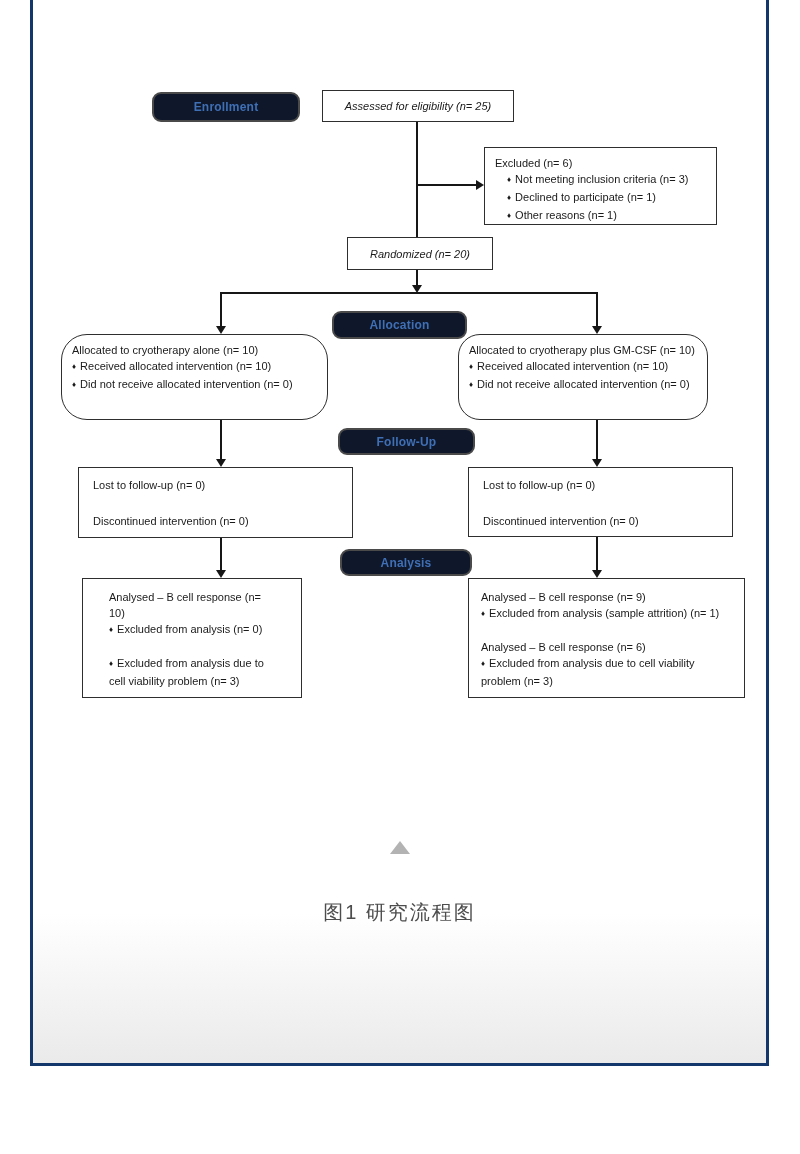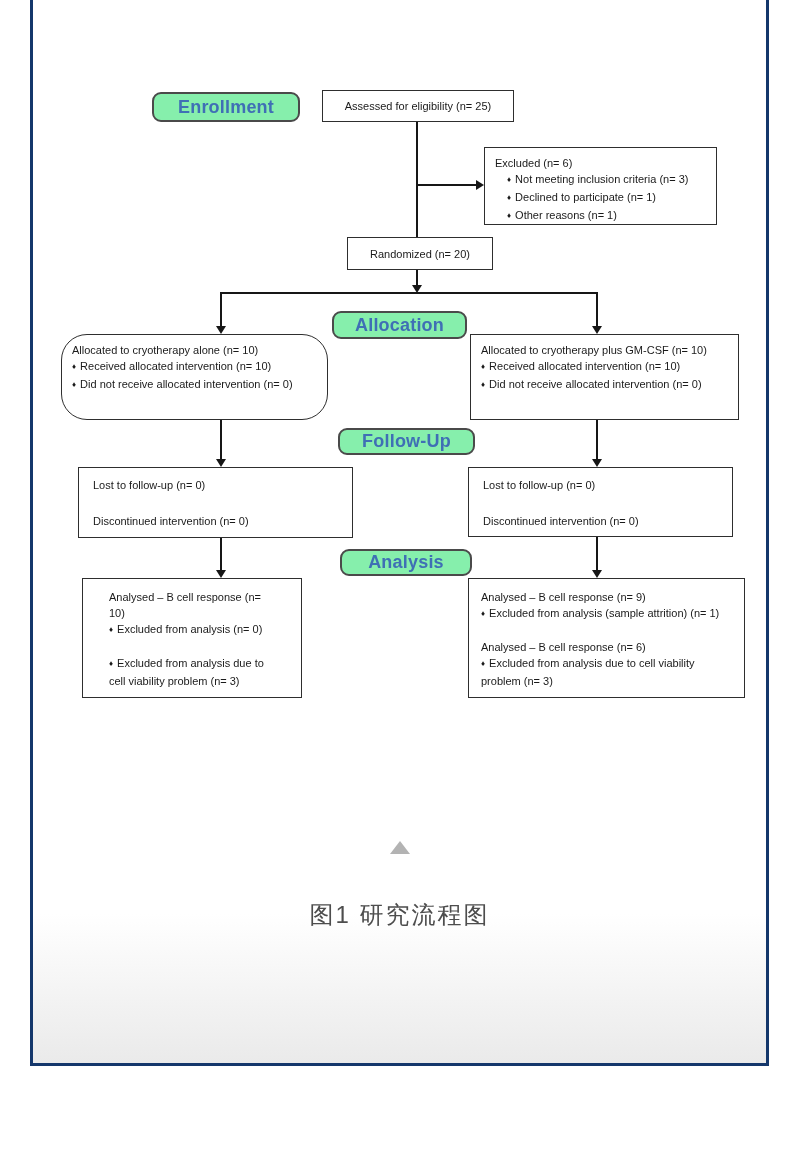--- a/index.html
+++ b/index.html
@@ -10,27 +10,27 @@
   .panel{
     position:absolute;left:30px;top:-6px;width:733px;height:1066px;
     border:3px solid #14376b;
     background:linear-gradient(180deg,#ffffff 0%,#ffffff 86%,#ededed 98%,#eaeaea 100%);
   }
   
   .fbox{
     position:absolute;background:#ffffff;border:1.5px solid #2e2e2e;
     font-size:11px;line-height:16px;box-sizing:border-box;
   }
-  .fbox.center{display:flex;align-items:center;justify-content:center;}
+  .fbox.center{display:flex;align-items:center;justify-content:center;font-style:italic;}
   .pad{padding:7px 10px;}
   
   .pill{
-    position:absolute;background:#86efac;border:2px solid #4a4a4a;border-radius:9px;
+    position:absolute;background:#0f172a;border:2px solid #4a4a4a;border-radius:9px;
     display:flex;align-items:center;justify-content:center;
-    color:#3f6fb5;font-weight:bold;font-size:18px;box-sizing:border-box;
+    color:#3f6fb5;font-weight:bold;font-size:12px;box-sizing:border-box;
     letter-spacing:.2px;
   }
   
   .vline{position:absolute;width:2px;background:#161616;}
   .hline{position:absolute;height:2px;background:#161616;}
   .ah-down{position:absolute;width:0;height:0;
     border-left:5px solid transparent;border-right:5px solid transparent;border-top:8px solid #161616;}
   .ah-right{position:absolute;width:0;height:0;
     border-top:5px solid transparent;border-bottom:5px solid transparent;border-left:8px solid #161616;}
   .dm{font-size:8px;margin-right:4px;position:relative;top:-1px;}
@@ -39,21 +39,21 @@
   .gap{height:16px;}
   .gap-lg{height:20px;}
   
   .collapse-tri{
     position:absolute;left:390px;top:841px;width:0;height:0;cursor:pointer;
     border-left:10px solid transparent;border-right:10px solid transparent;
     border-bottom:13px solid #b3b3b3;
   }
   .caption{
     position:absolute;left:33px;top:899px;width:733px;text-align:center;
-    font-size:24px;font-weight:500;color:#4d4d4d;letter-spacing:2px;
+    font-size:20px;font-weight:500;color:#4d4d4d;letter-spacing:2px;
   }
 </style>
 </head>
 <body>
 
 <div class="screen">
   <div class="panel"></div>
 
   <div>
 
@@ -109,21 +109,21 @@
     <div class="fbox pad" style="left:61px;top:334px;width:267px;height:86px;border-radius:26px;">
       <div>Allocated to cryotherapy alone (n= 10)</div>
       <div class="brow">
         <span class="dm">♦</span><span>Received allocated intervention (n= 10)</span>
       </div>
       <div class="brow">
         <span class="dm">♦</span><span>Did not receive allocated intervention (n= 0)</span>
       </div>
     </div>
 
-    <div class="fbox pad" style="left:470px;top:334px;width:269px;height:86px;">
+    <div class="fbox pad" style="left:458px;top:334px;width:250px;height:86px;border-radius:22px;">
       <div>Allocated to cryotherapy plus GM-CSF (n= 10)</div>
       <div class="brow">
         <span class="dm">♦</span><span>Received allocated intervention (n= 10)</span>
       </div>
       <div class="brow">
         <span class="dm">♦</span><span>Did not receive allocated intervention (n= 0)</span>
       </div>
     </div>
 
     <div class="fbox" style="left:78px;top:467px;width:275px;height:71px;padding:9px 14px;">

